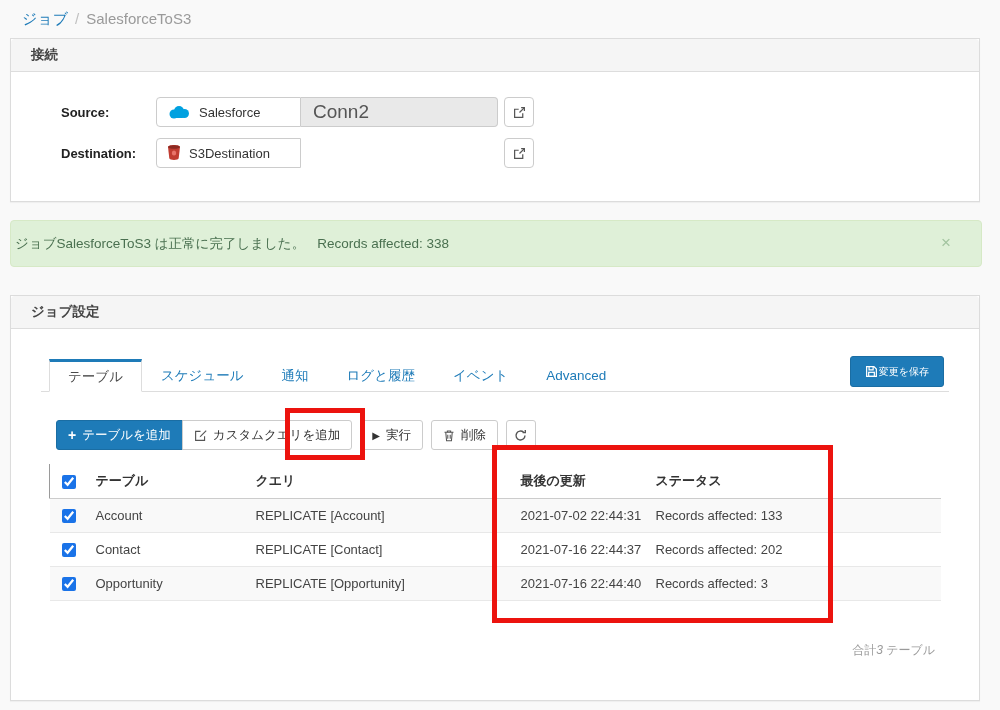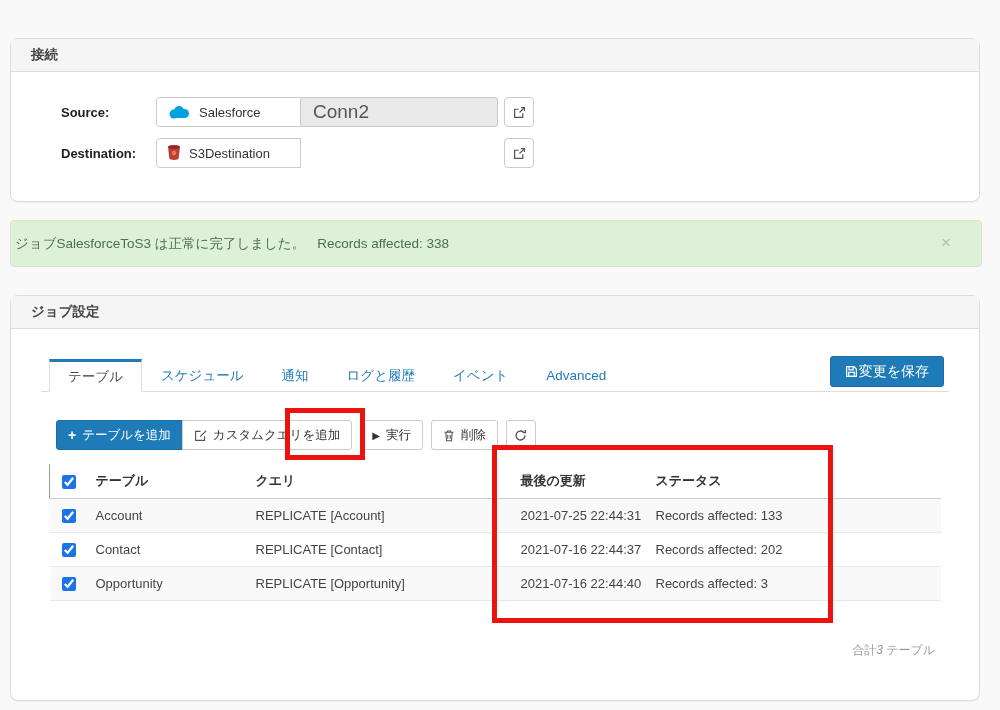--- a/index.html
+++ b/index.html
@@ -10,21 +10,21 @@
   }
   .page{position:relative;width:1000px;height:710px;}
 
   
   .breadcrumb{position:absolute;left:22px;top:10px;font-size:15px;color:#9a9a9a;}
   .breadcrumb .bc-link{color:#1e7bb8;text-decoration:none;cursor:pointer;}
   .breadcrumb .bc-sep{margin:0 7px;color:#c0c0c0;}
 
   
   .panel{position:absolute;left:10px;width:970px;background:#fff;border:1px solid #dcdcdc;
-         border-radius:8px;box-shadow:0 1px 1px rgba(0,0,0,.04);box-sizing:border-box;}
+         border-radius:0;box-shadow:0 1px 1px rgba(0,0,0,.04);box-sizing:border-box;}
   .panel-heading{height:32px;line-height:32px;background:#f5f5f5;border-bottom:1px solid #ddd;
                  border-radius:4px 4px 0 0;padding:0 20px;font-size:13.5px;font-weight:700;color:#444;}
 
   
   #connection-panel{top:38px;height:164px;}
   .conn-row{position:absolute;left:0;width:100%;height:30px;}
   .conn-row.source{top:58px;}
   .conn-row.dest{top:99px;}
   .conn-label{position:absolute;left:50px;top:8px;font-size:13px;font-weight:700;color:#222;}
   .conn-group{position:absolute;left:145px;top:0;display:flex;height:30px;}
@@ -46,21 +46,21 @@
 
   
   #job-panel{top:295px;height:406px;}
   .tabbar{position:absolute;left:30px;right:30px;top:62px;height:33px;border-bottom:1px solid #ddd;}
   .tabs{position:absolute;left:8px;bottom:-1px;display:flex;}
   .tab{height:33px;box-sizing:border-box;display:flex;align-items:center;padding:0 18px;
        font-size:13.5px;color:#1e7bb8;text-decoration:none;cursor:pointer;border:1px solid transparent;}
   .tab.active{background:#fff;border:1px solid #ddd;border-top:3px solid #1e7bb8;
               border-bottom:1px solid #fff;color:#4a4a4a;cursor:default;}
   .save-btn{position:absolute;right:35px;top:60px;height:31px;padding:0 14px;background:#1e7bb8;color:#fff;
-            border:1px solid #1a6da3;border-radius:3px;font-size:14px;display:flex;align-items:center;
+            border:1px solid #1a6da3;border-radius:3px;font-size:10px;display:flex;align-items:center;
             gap:1px;cursor:pointer;}
 
   
   .toolbar{position:absolute;left:45px;top:124px;display:flex;height:30px;}
   .btn{height:30px;box-sizing:border-box;display:flex;align-items:center;gap:6px;font-size:12.5px;
        border:1px solid #ccc;background:#fff;color:#333;padding:0 11px;cursor:pointer;}
   .btn-primary{background:#1e7bb8;border-color:#1a6da3;color:#fff;border-radius:3px 0 0 3px;}
   .btn-primary .plus{font-weight:700;font-size:14px;line-height:14px;}
   .btn-attached{border-radius:0 3px 3px 0;margin-left:-1px;}
   .btn-sep{margin-left:8px;border-radius:3px;}
@@ -85,20 +85,23 @@
   #red-box-run{left:285px;top:408px;width:70px;height:42px;}
   #red-box-status{left:492px;top:445px;width:331px;height:168px;}
 
   .icon{display:inline-flex;align-items:center;justify-content:center;}
 </style>
 </head>
 <body>
 
 <div class="page">
 
+  <div class="breadcrumb">
+    <span class="bc-link">ジョブ</span><span class="bc-sep">/</span><span>SalesforceToS3</span>
+  </div>
 
   <div class="panel" id="connection-panel">
     <div class="panel-heading">接続</div>
 
     <div class="conn-row source">
       <span class="conn-label">Source:</span>
       <div class="conn-group">
         <div class="connector-box">
           <span class="icon">
             <svg width="24" height="16" viewBox="0 0 24 16">
@@ -238,21 +241,21 @@
             <th>クエリ</th>
             <th>最後の更新</th>
             <th>ステータス</th>
           </tr>
         </thead>
         <tbody>
           <tr>
             <td class="cell-check"><input type="checkbox" checked="" style=""></td>
             <td>Account</td>
             <td class="query-cell">REPLICATE [Account]</td>
-            <td>2021-07-25 22:44:31</td>
+            <td>2021-07-02 22:44:31</td>
             <td>Records affected: 133</td>
           </tr>
           <tr>
             <td class="cell-check"><input type="checkbox" checked="" style=""></td>
             <td>Contact</td>
             <td class="query-cell">REPLICATE [Contact]</td>
             <td>2021-07-16 22:44:37</td>
             <td>Records affected: 202</td>
           </tr>
           <tr>

